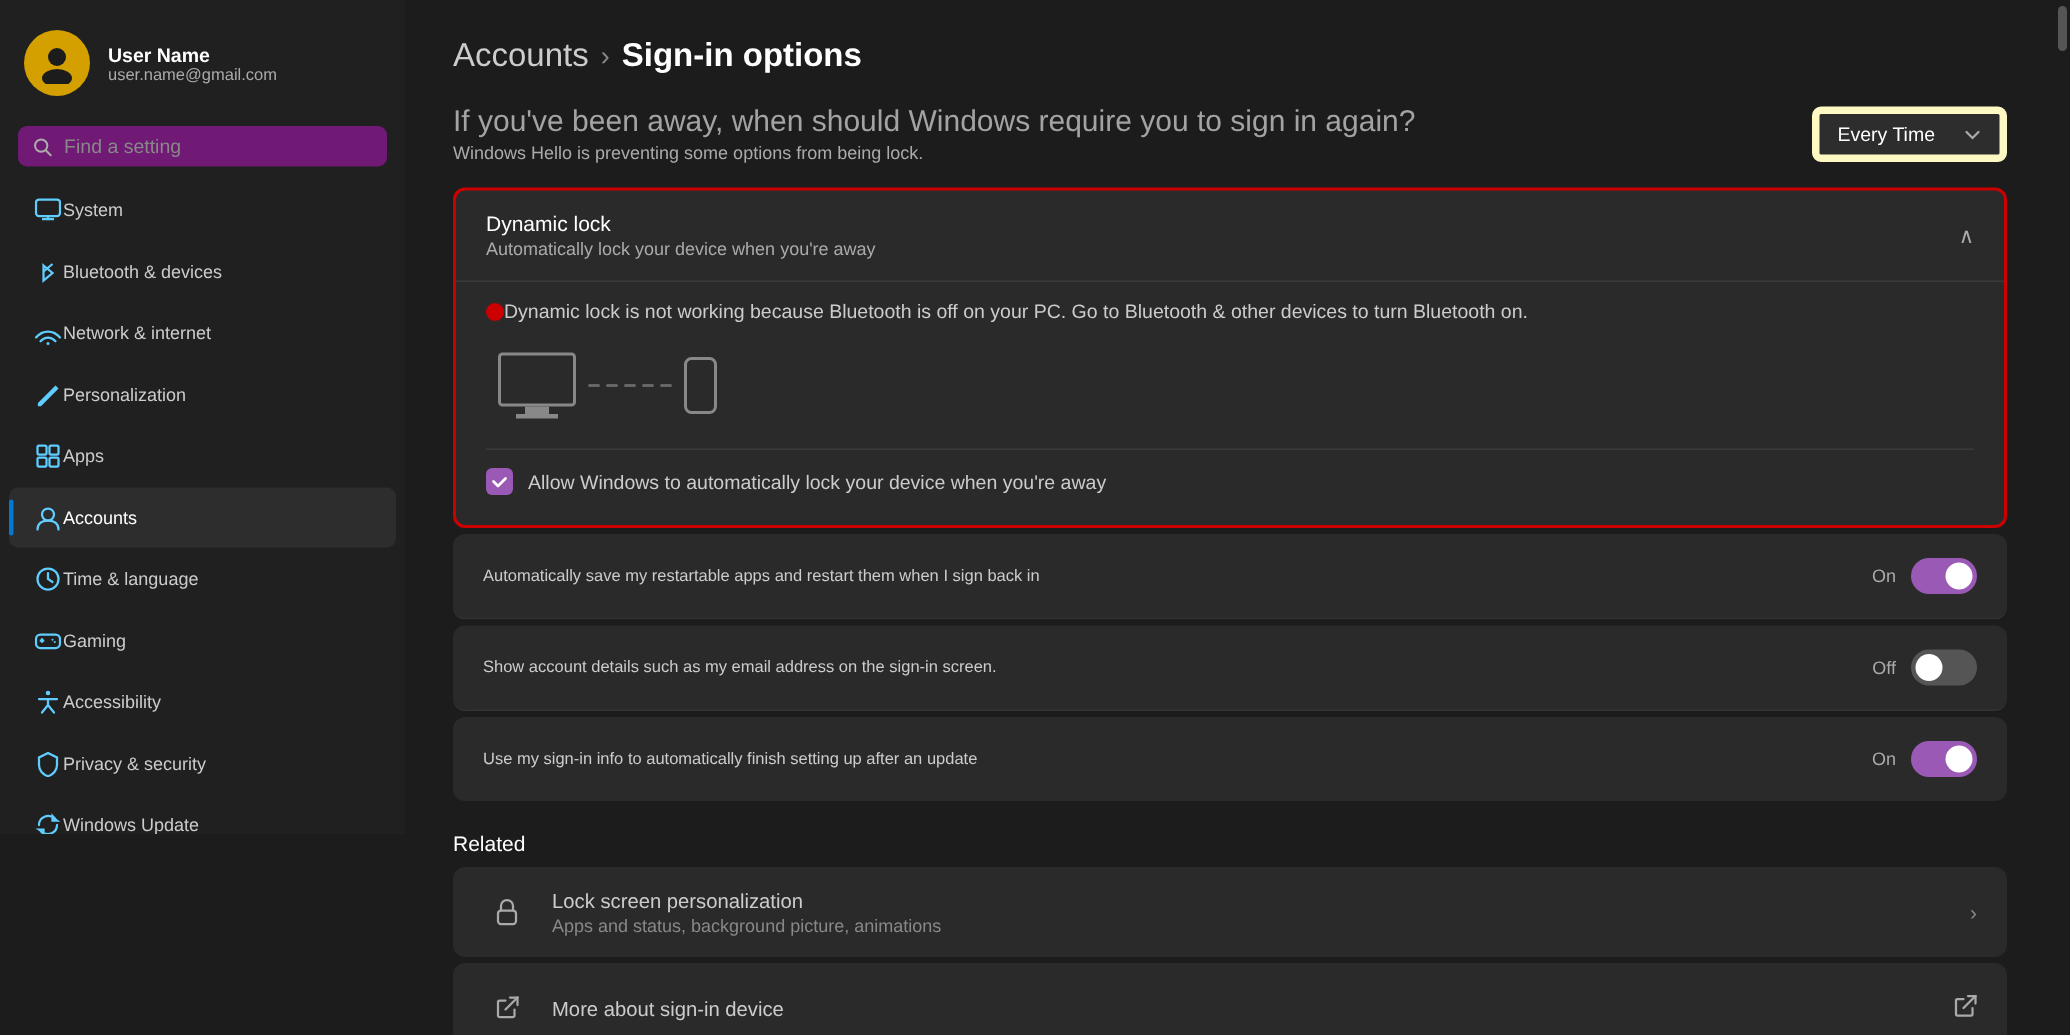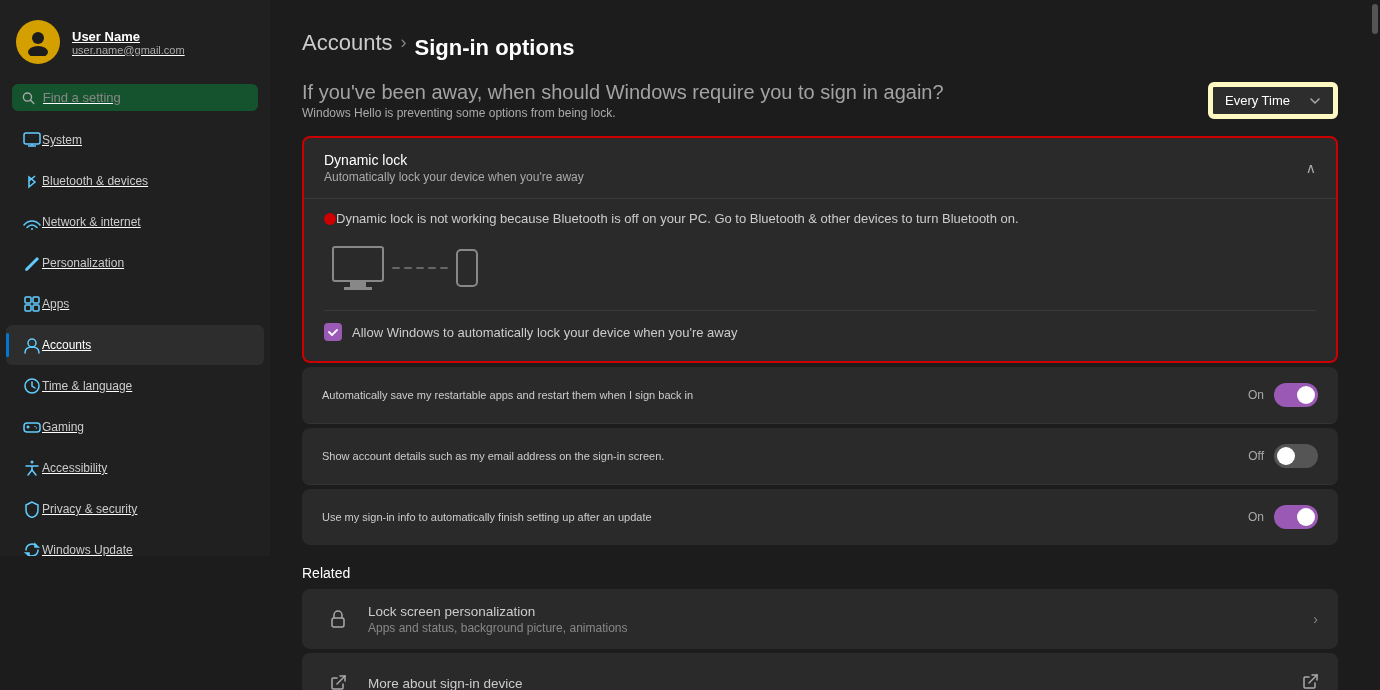--- a/index.html
+++ b/index.html
@@ -17,21 +17,20 @@
     
     .sidebar {
       width: 270px;
       min-width: 270px;
       background: #202020;
       height: 556px;
       display: flex;
       flex-direction: column;
       padding-top: 10px;
       overflow-y: auto;
-      text-decoration: underline;
     }
 
     .user-profile {
       display: flex;
       align-items: center;
       padding: 10px 16px 16px 16px;
       gap: 12px;
     }
 
     .avatar-circle {
@@ -60,21 +59,21 @@
 
     .user-email {
       font-size: 11px;
       color: #aaaaaa;
     }
 
     .search-box {
       margin: 4px 12px 8px 12px;
       display: flex;
       align-items: center;
-      background: #14532d;
+      background: #701a75;
       border-radius: 6px;
       padding: 6px 10px;
       gap: 8px;
     }
 
     .search-input {
       background: transparent;
       border: none;
       outline: none;
       color: #ffffff;
@@ -141,21 +140,21 @@
       font-weight: 300;
     }
 
     .breadcrumb-parent {
       color: #cccccc;
       cursor: pointer;
     }
 
     .breadcrumb-separator { color: #888888; font-size: 18px; }
 
-    .breadcrumb-current { color: #ffffff; font-weight: 600; margin-top: 11px; }
+    .breadcrumb-current { color: #ffffff; font-weight: 600; }
 
     
     .signin-require-row {
       display: flex;
       align-items: center;
       justify-content: space-between;
       margin-bottom: 16px;
     }
 
     .signin-require-text { }

